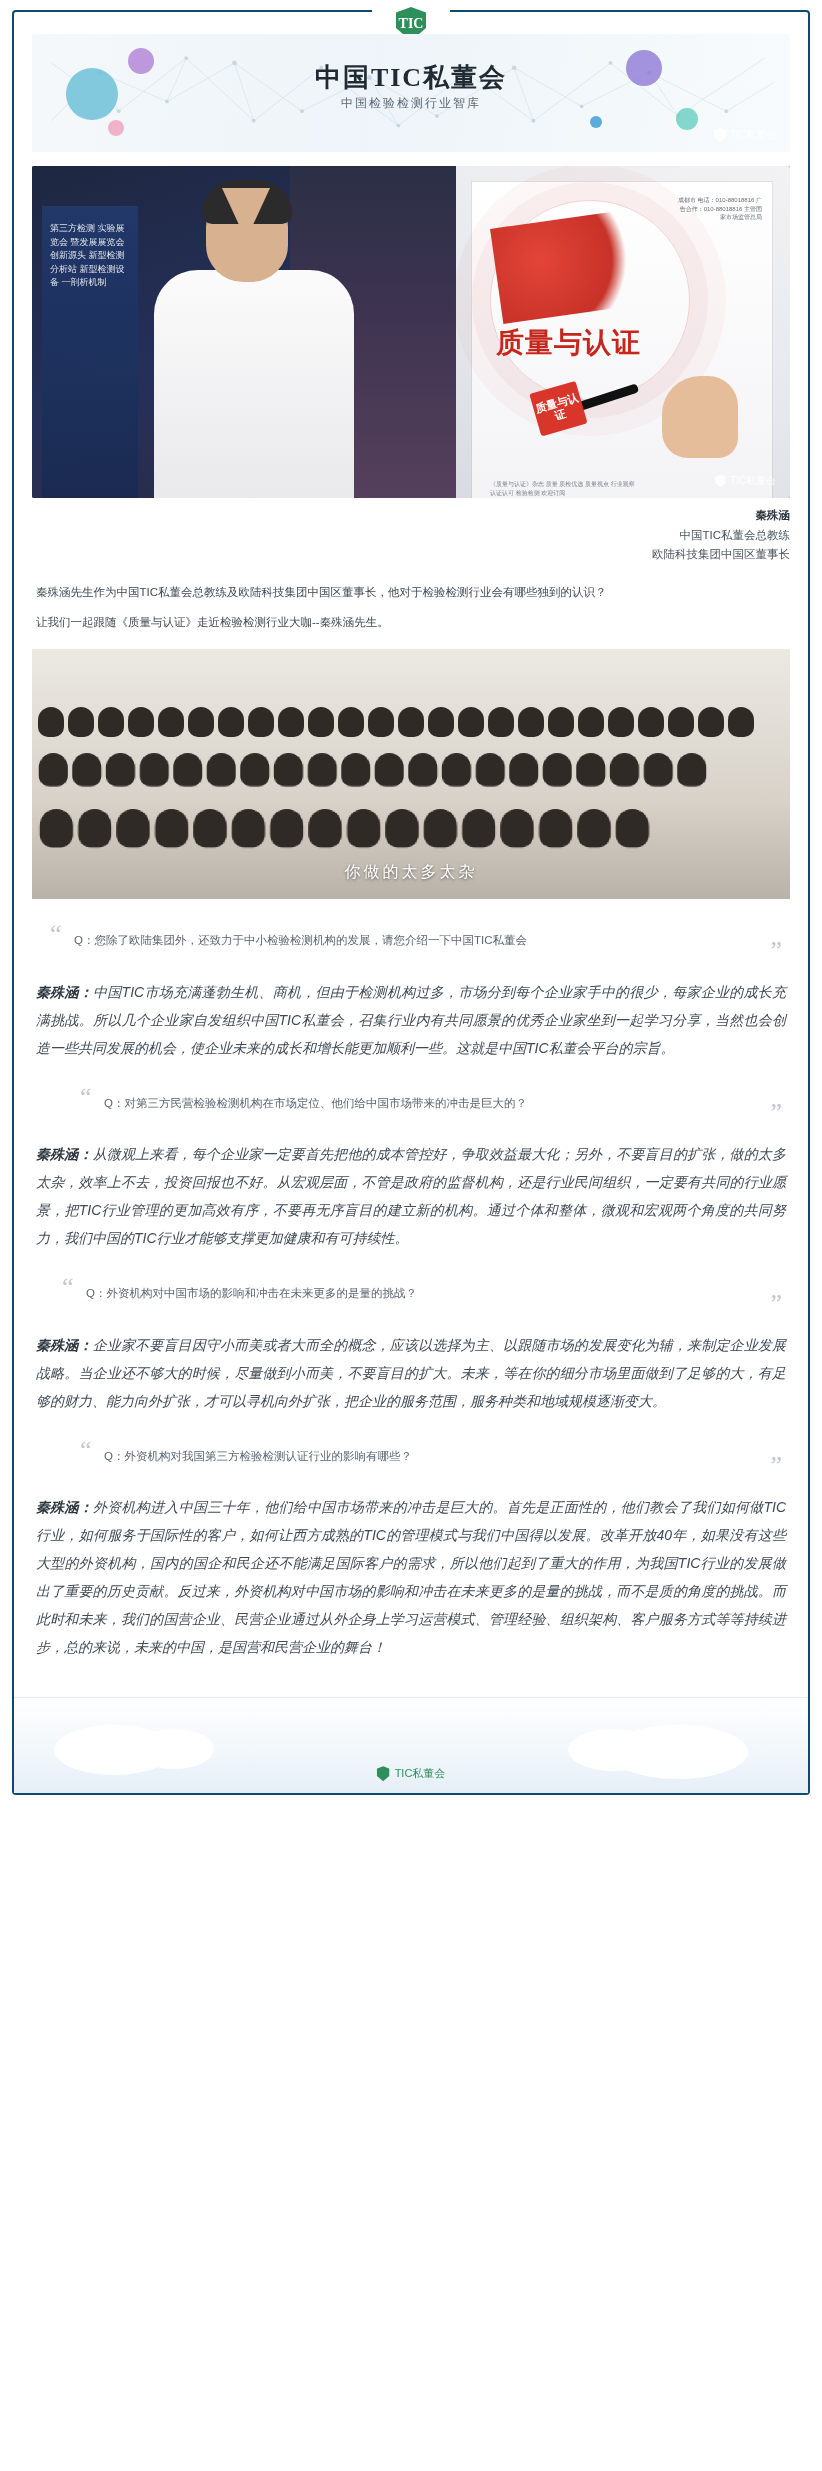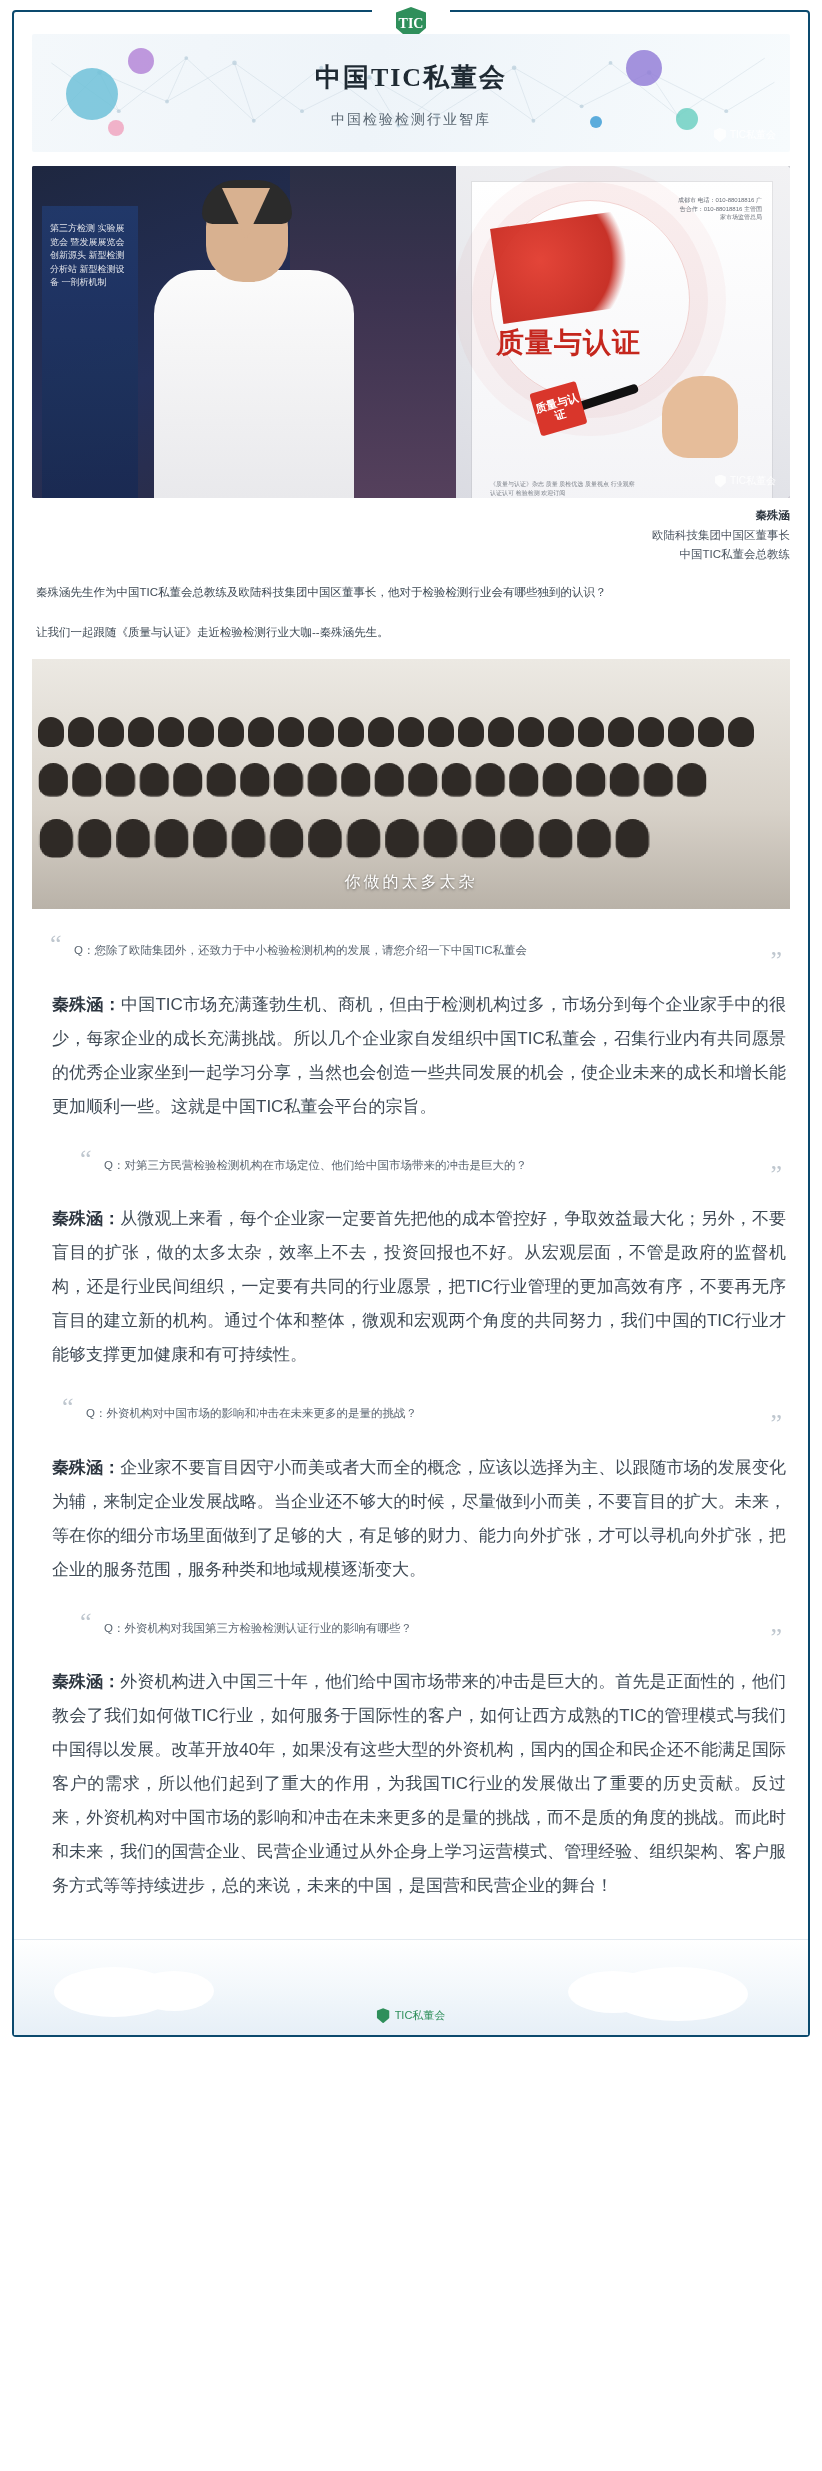--- a/index.html
+++ b/index.html
@@ -84,22 +84,22 @@
     padding-top: 26px;
     font-family: "Liberation Serif", serif;
     font-size: 26px;
     letter-spacing: 2px;
     color: #1f2a33;
     font-weight: bold;
   }
   .hero-sub {
     position: relative;
     text-align: center;
-    margin-top: 16px;
-    font-size: 14px;
+    margin-top: 0;
+    font-size: 12px;
     color: #5a6772;
     letter-spacing: 2px;
   }
   .hero-badge {
     position: absolute;
     right: 14px; bottom: 10px;
     display: flex; align-items: center; gap: 4px;
     color: #ffffff; font-size: 10px;
     opacity: .95;
   }
@@ -286,25 +286,26 @@
     font-family: "Liberation Serif", serif;
     line-height: 1;
   }
   .q-block .qmark-l { left: 4px; top: 2px; }
   .q-block .qmark-r { right: 4px; bottom: -2px; }
   .q-block.indent1 { margin-left: 10px; }
   .q-block.indent2 { margin-left: 40px; }
   .q-block.indent3 { margin-left: 22px; }
 
   .a-block {
-    margin: 16px 0 0 16px;
-    font-size: 17px;
+    margin: 16px 0 0 0;
+    font-size: 14px;
     color: #3f4a55;
     line-height: 2.0;
     text-align: justify;
+    font-style: italic;
   }
   .a-block .speaker { font-weight: bold; color: #2d3640; }
 
   
   .footer {
     position: relative;
     margin-top: 36px;
     height: 96px;
     background: linear-gradient(180deg,#ffffff 0%, #f2f7fb 55%, #e6eff7 100%);
     overflow:hidden;
@@ -431,26 +432,26 @@
       </div>
 
       <div class="p1-watermark">
         <span class="mini-shield"></span>
         <span>TIC私董会</span>
       </div>
     </div>
 
     <div class="caption">
       <div class="name">秦殊涵</div>
+      <div>中国TIC私董会总教练</div>
       <div>欧陆科技集团中国区董事长</div>
-      <div>中国TIC私董会总教练</div>
     </div>
 
     <div class="intro">秦殊涵先生作为中国TIC私董会总教练及欧陆科技集团中国区董事长，他对于检验检测行业会有哪些独到的认识？</div>
-    <div class="intro" style="margin-top:18px">让我们一起跟随《质量与认证》走近检验检测行业大咖--秦殊涵先生。</div>
+    <div class="intro" style="margin-top:8px">让我们一起跟随《质量与认证》走近检验检测行业大咖--秦殊涵先生。</div>
 
     <div class="photo2">
       <div class="p2-rowwrap">
         <div class="p2-row" style="top:58px">
           <div class="p2-head"></div>
             <div class="p2-head"></div>
             <div class="p2-head"></div>
             <div class="p2-head"></div>
           <div class="p2-head"></div>
             <div class="p2-head"></div>

